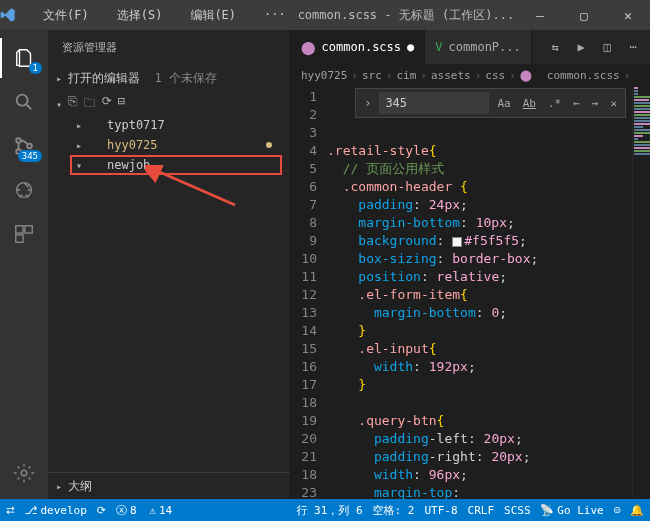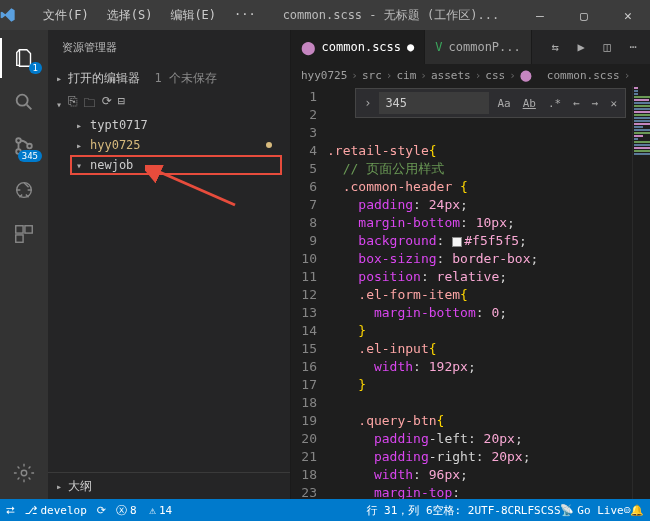--- a/index.html
+++ b/index.html
@@ -1,40 +1,40 @@
 <!DOCTYPE html>
 <html><head>
 <meta charset="utf-8">
 <style>
 *{margin:0;padding:0;box-sizing:border-box;font-family:"Segoe UI",Consolas,monospace;user-select:none}
 body{width:650px;height:521px;background:#252526;color:#ccc;overflow:hidden;font-size:12px;position:relative}
 .titlebar{height:30px;background:#3c3c3c;display:flex;align-items:center;color:#ccc}
 .titlebar .vsicon{width:35px;text-align:center;color:#5aa0e0}
-.titlebar .menu{display:flex;gap:2px}
+.titlebar .menu{display:flex;gap:12px}
 .titlebar .menu span{padding:4px 8px;cursor:pointer}
 .titlebar .title{flex:1;text-align:center;color:#bbb;font-size:12px}
 .titlebar .winbtns{display:flex}
 .titlebar .winbtns span{width:44px;height:30px;display:flex;align-items:center;justify-content:center;cursor:pointer;font-size:13px}
 .main{display:flex;height:469px}
 .activitybar{width:48px;background:#333333;display:flex;flex-direction:column;align-items:center;padding-top:8px;gap:4px;position:relative}
 .activitybar .aicon{width:48px;height:40px;display:flex;align-items:center;justify-content:center;color:#888;cursor:pointer;position:relative;font-size:20px}
 .activitybar .aicon.active{color:#fff;border-left:2px solid #fff}
 .activitybar .aicon .badge{position:absolute;bottom:4px;right:6px;background:#007acc;color:#fff;border-radius:8px;padding:0 4px;font-size:9px;line-height:12px}
 .activitybar .bottom{margin-top:auto;margin-bottom:6px}
 .sidebar{width:243px;background:#252526;display:flex;flex-direction:column;border-right:1px solid #1a1a1a}
 .sidebar .hdr{height:35px;display:flex;align-items:center;padding:0 14px;color:#bbb;font-size:11px}
 .sidebar .section{padding:2px 8px;color:#ccc;font-size:12px}
 .sidebar .section .secrow{display:flex;align-items:center;height:22px;cursor:pointer}
 .sidebar .section .secrow .tw{width:12px;font-size:10px;color:#aaa}
 .sidebar .section .secrow .lbl{flex:1;white-space:nowrap;overflow:hidden}
 .sidebar .section .secrow .actions{display:flex;gap:6px;color:#aaa;font-size:12px}
 .sidebar .tree{padding-left:14px}
 .sidebar .tree .row{display:flex;align-items:center;height:20px;cursor:pointer;padding-left:6px}
 .sidebar .tree .row .tw{width:12px;font-size:10px;color:#aaa}
-.sidebar .tree .row .name{margin-left:2px}
+.sidebar .tree .row .name{margin-left:19px}
 .sidebar .tree .row.modified .name{color:#d7ba7d}
 .sidebar .tree .row.modified::after{content:"";width:6px;height:6px;background:#d7ba7d;border-radius:50%;margin-left:auto;margin-right:10px}
 .sidebar .tree .row.hl{border:2px solid #e74c3c;padding-left:4px}
 .sidebar .outline{margin-top:auto;border-top:1px solid #3a3a3a}
 .editor{flex:1;background:#1e1e1e;display:flex;flex-direction:column;position:relative;overflow:hidden}
 .tabs{height:34px;background:#252526;display:flex;align-items:center}
 .tabs .tab{height:34px;display:flex;align-items:center;padding:0 10px;background:#2d2d2d;color:#aaa;cursor:pointer;font-size:12px;gap:6px;border-right:1px solid #1a1a1a}
 .tabs .tab.active{background:#1e1e1e;color:#fff}
 .tabs .tab .dot{color:#c586c0;font-size:13px}
 .tabs .tab .vic{color:#3ba55c;font-size:12px}
@@ -45,30 +45,30 @@
 .findbar{position:absolute;top:58px;right:24px;height:30px;background:#2d2d30;border:1px solid #454545;display:flex;align-items:center;padding:0 4px;gap:4px;z-index:5}
 .findbar .chev{color:#aaa;padding:0 4px;cursor:pointer}
 .findbar input{background:#3c3c3c;border:none;color:#ccc;height:22px;width:110px;padding:0 6px;font-size:12px;outline:none}
 .findbar .fb{color:#aaa;font-size:11px;padding:0 4px;cursor:pointer}
 .code{flex:1;display:flex;overflow:hidden;position:relative;font-family:Consolas,monospace;font-size:13px}
 .gutter{width:36px;text-align:right;padding-right:10px;color:#858585;line-height:18px;padding-top:2px}
 .gutter div{height:18px}
 .codelines{flex:1;line-height:18px;padding-top:2px;white-space:pre;color:#d4d4d4}
 .codelines div{height:18px}
 .c-sel{color:#fca5a5}
-.c-prop{color:#d946ef}
+.c-prop{color:#0ea5e9}
 .c-val{color:#f9a8d4}
 .c-cmt{color:#6a9955}
 .c-brace{color:#ffd700}
 .swatch{display:inline-block;width:10px;height:10px;background:#f5f5f5;border:1px solid #888;vertical-align:middle;margin-right:2px}
 .minimap{width:18px;background:#1e1e1e;border-left:1px solid #2a2a2a}
 .minimap .mm{height:2px;margin:1px 1px}
 .statusbar{height:22px;background:#007acc;color:#fff;display:flex;align-items:center;font-size:11px;padding:0 6px;gap:10px}
 .statusbar .sb{display:flex;align-items:center;gap:3px;cursor:pointer}
-.statusbar .right{margin-left:auto;display:flex;}
+.statusbar .right{margin-left:auto;display:flex;gap:10px}
 .arrow{position:absolute;top:165px;left:145px;z-index:10;pointer-events:none}
 svg{display:block}
 </style>
 </head>
 <body>
 
 <div class="titlebar">
   <div class="vsicon">
     <svg width="16" height="16" viewBox="0 0 24 24">
         <path fill="#5aa0e0" d="M17 2l5 3v14l-5 3-9-9L3 17l-2-1V8l2-1 5 4 9-9z"></path>

